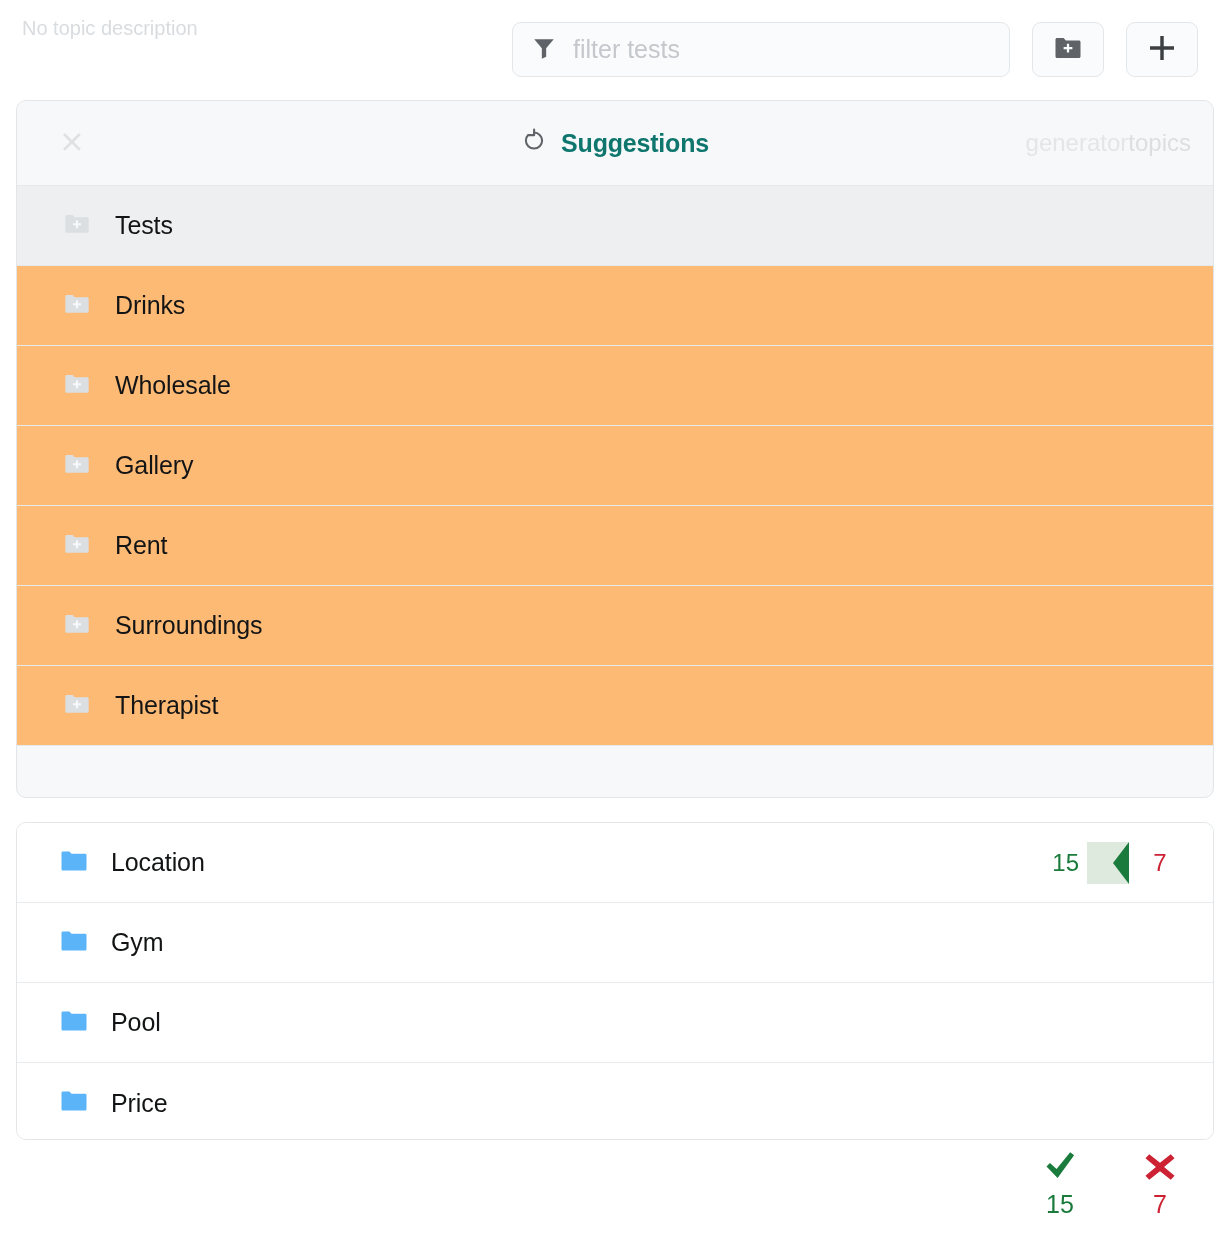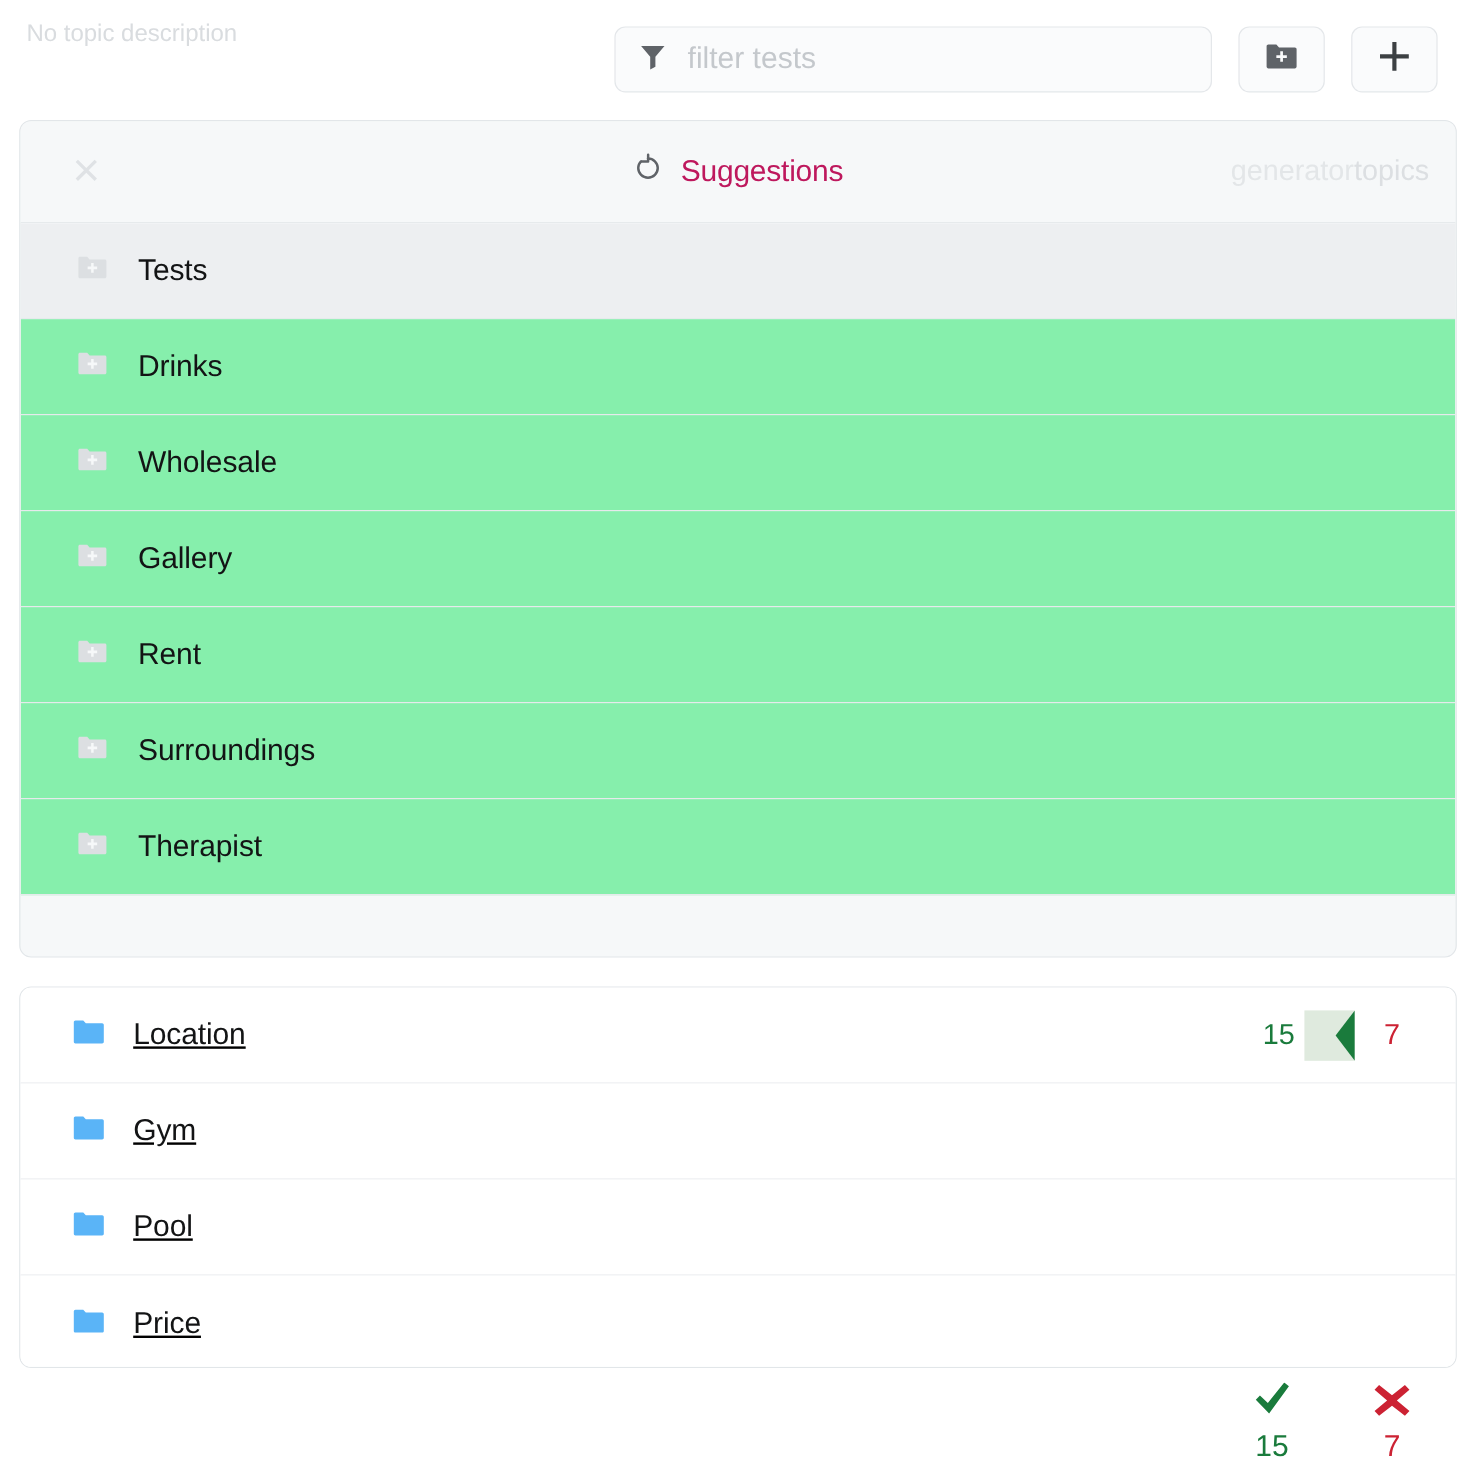--- a/index.html
+++ b/index.html
@@ -142,22 +142,22 @@
     top: 50%;
     transform: translateY(-50%);
     display: flex;
     align-items: center;
     justify-content: center;
     gap: 14px;
     pointer-events: none;
   }
   .sugg-title-text {
     font-size: 25px;
-    font-weight: normal;
-    color: #be185d;
+    font-weight: bold;
+    color: #0f766e;
     letter-spacing: -0.2px;
   }
   .refresh-icon { display: block; cursor: pointer; pointer-events: auto; }
 
   .sugg-tags {
     position: absolute;
     right: 22px;
     top: 50%;
     transform: translateY(-50%);
     display: flex;
@@ -181,21 +181,21 @@
     -webkit-mask-image: linear-gradient(to bottom, #000 0px, #000 655px, rgba(0,0,0,0.25) 688px, rgba(0,0,0,0) 700px);
     mask-image: linear-gradient(to bottom, #000 0px, #000 655px, rgba(0,0,0,0.25) 688px, rgba(0,0,0,0) 700px);
   }
 
   .sugg-row {
     height: 80px;
     display: flex;
     align-items: center;
     padding-left: 46px;
     border-bottom: 1px solid #e6eaec;
-    background: #86efac;
+    background: #fdba74;
     cursor: pointer;
   }
   .sugg-row.is-active { background: #edeff1; }
   .sugg-row .row-label {
     font-size: 25px;
     color: #131415;
     margin-left: 24px;
     letter-spacing: -0.1px;
   }
 
@@ -203,21 +203,20 @@
   .topics-panel {
     position: absolute;
     left: 16px;
     top: 822px;
     width: 1198px;
     height: 318px;
     border: 1px solid #e2e6e9;
     border-radius: 10px;
     background: #ffffff;
     overflow: hidden;
-    text-decoration: underline;
   }
 
   .topic-row {
     position: relative;
     height: 80px;
     display: flex;
     align-items: center;
     padding-left: 42px;
     border-bottom: 1px solid #e9ecee;
     background: #ffffff;

